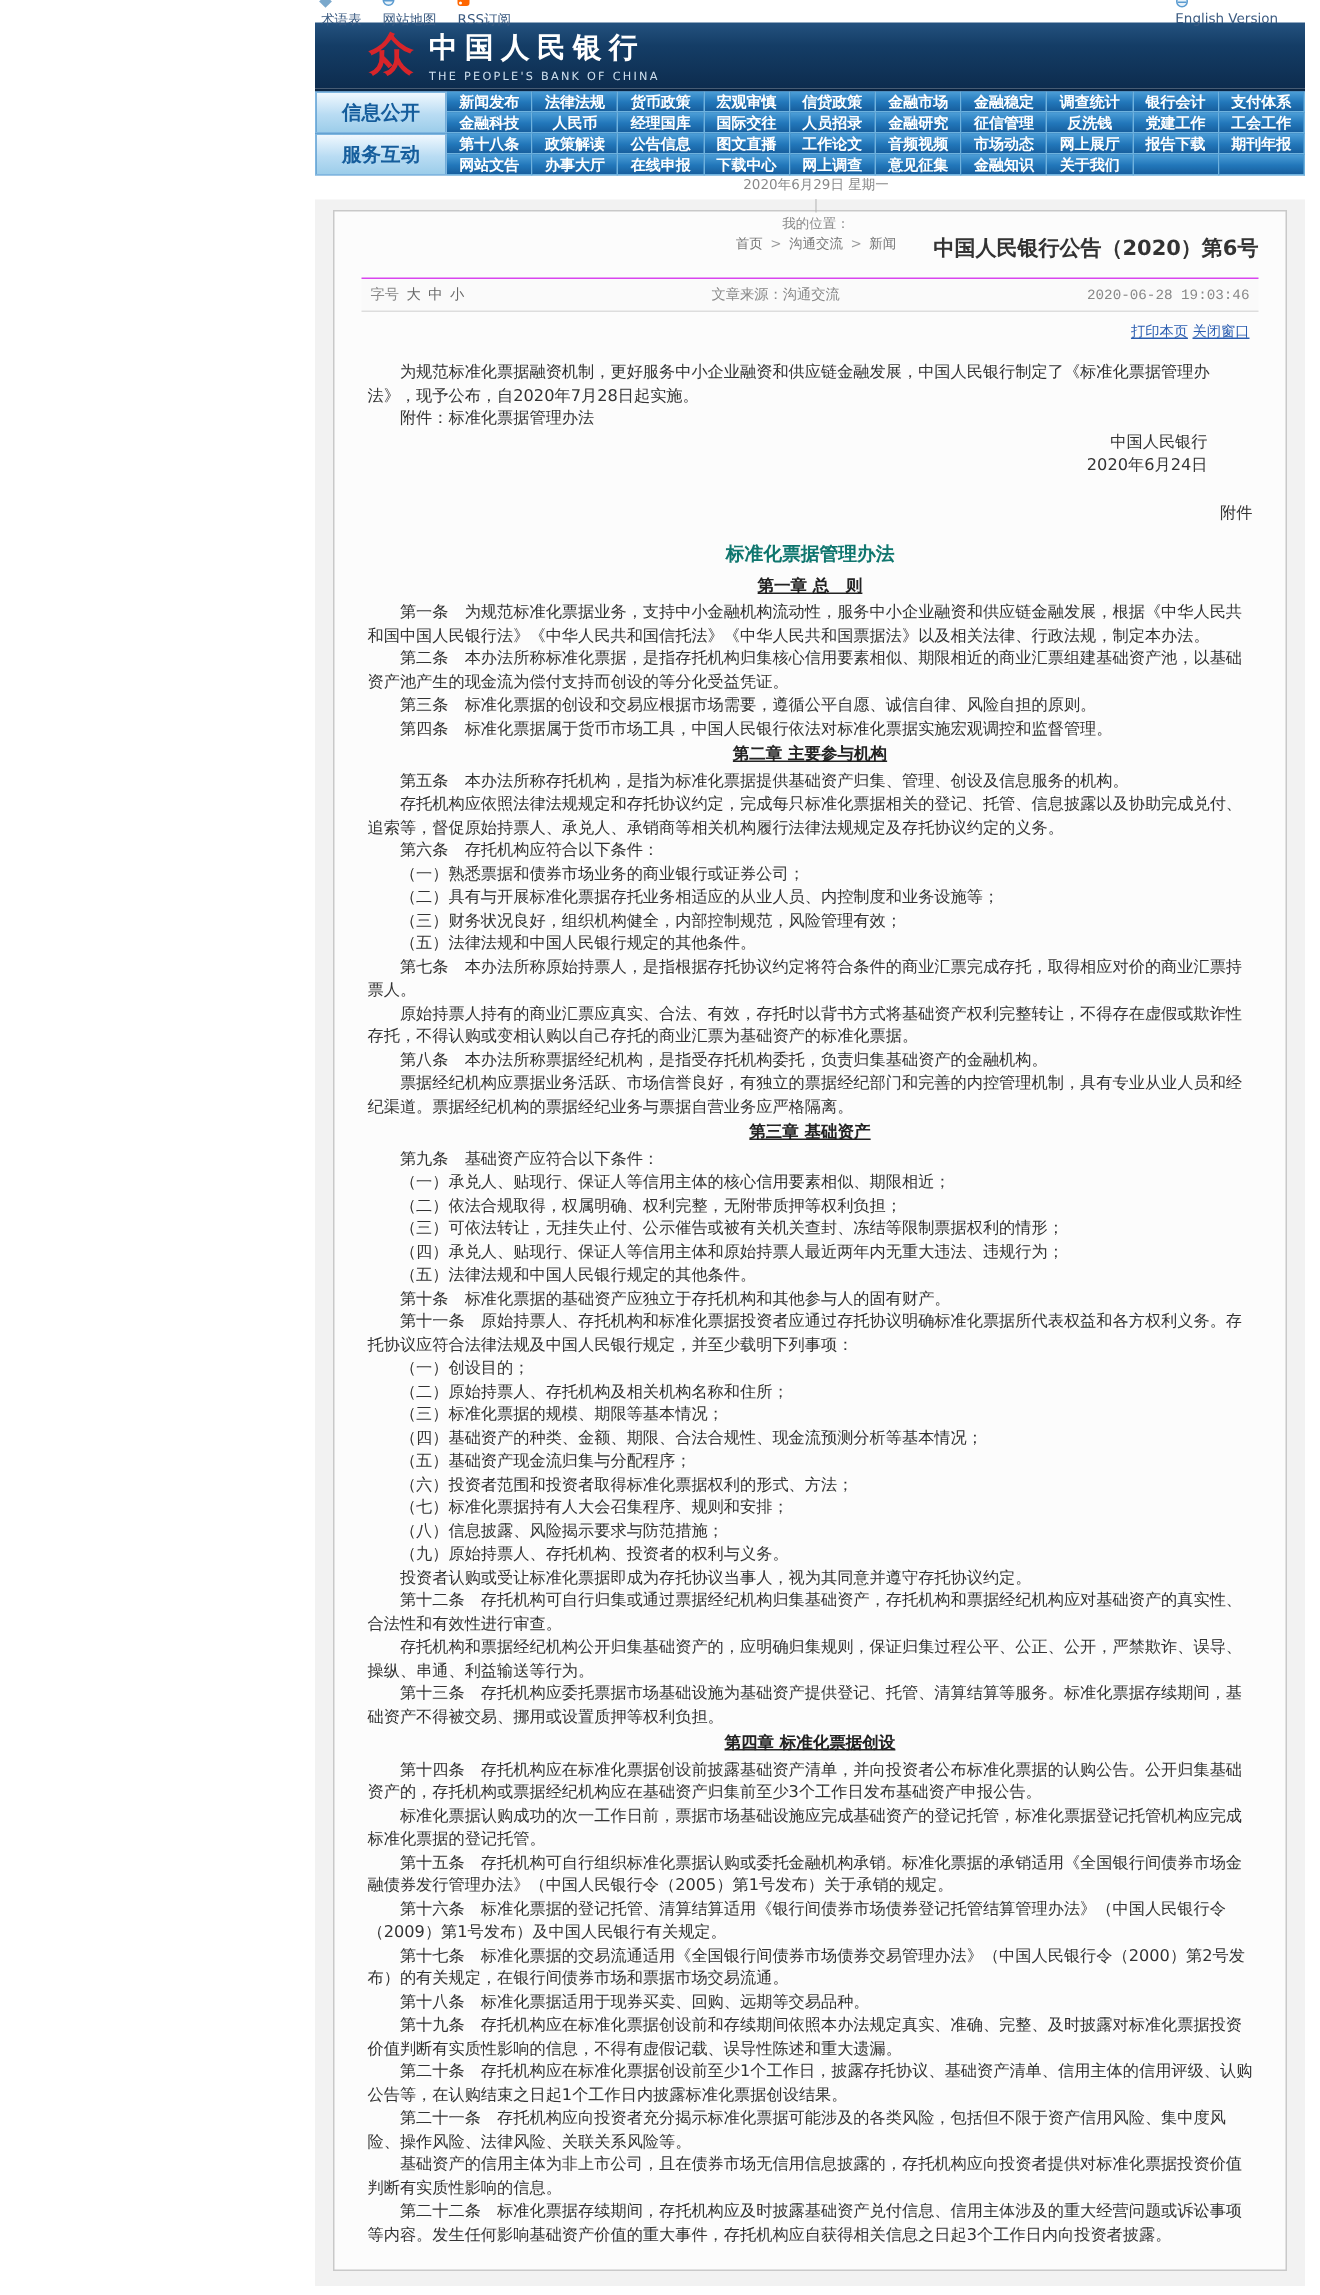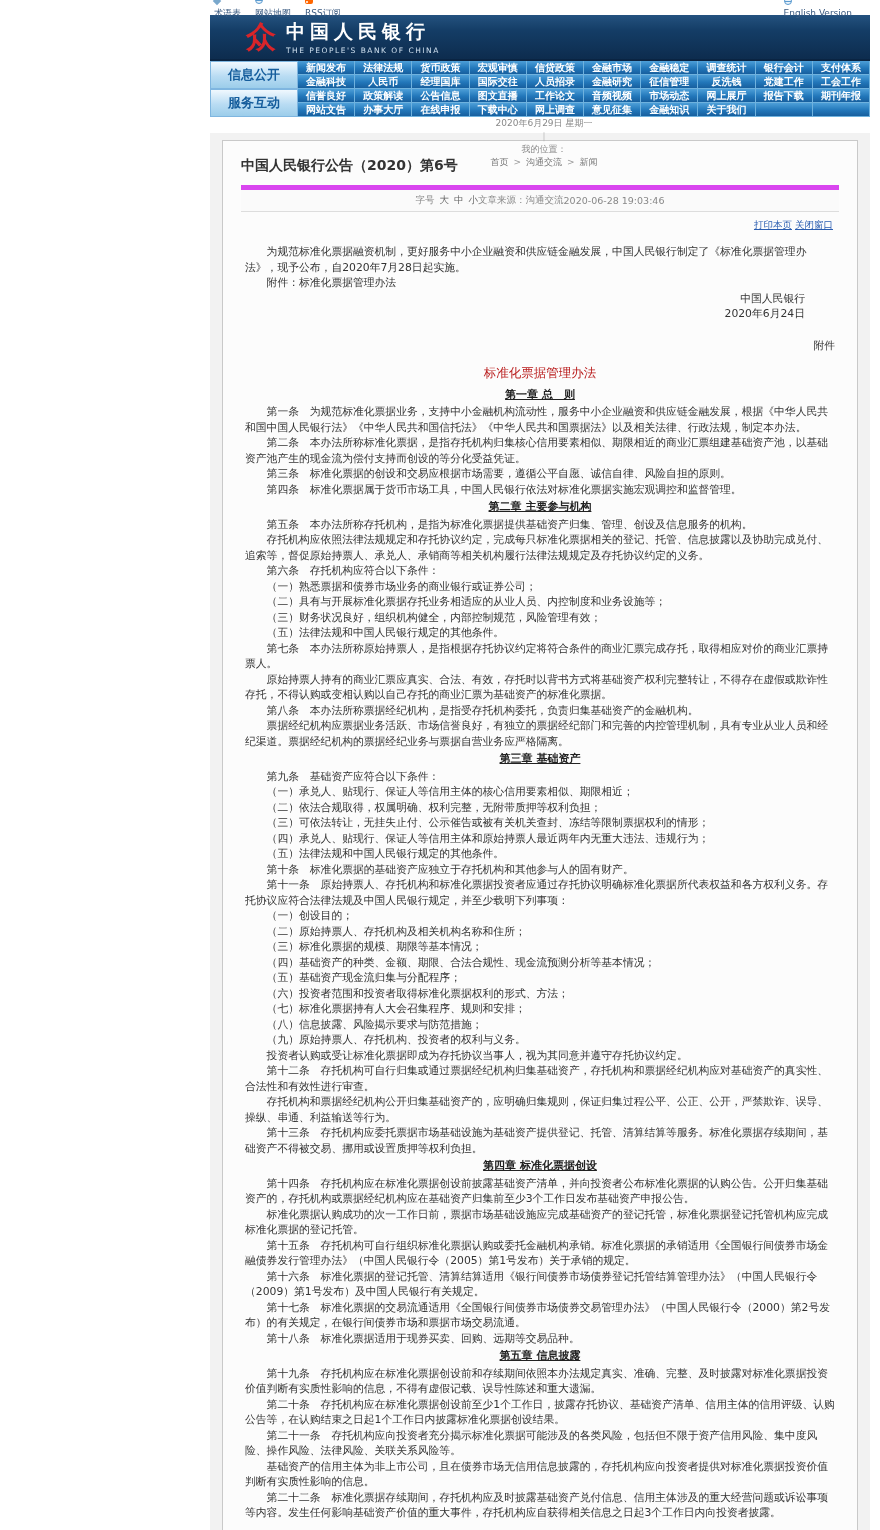--- a/index.html
+++ b/index.html
@@ -33,30 +33,30 @@
 
   
   .breadcrumb { height:16px; display:flex; align-items:center; font-size:9px; color:#888; padding-left:8px; background:#fff;flex-direction:column; }
   .breadcrumb .sep { margin:0 6px; color:#aaa; }
   .breadcrumb a { color:#777; text-decoration:none; cursor:pointer; }
   .crumb-gt { margin:0 5px; color:#999; }
 
   
   .content-wrap { background:#f2f2f2; padding:7px 12px 10px; }
   .card { background:#fcfcfc; border:1px solid #c9c9c9; padding:10px 18px 12px; }
-  .art-title { text-align:left; font-size:14px; font-weight:bold; color:#333; padding:6px 0 10px; }
-  .meta { display:flex; justify-content:center; align-items:center; border-top:5px solid #d946ef; border-bottom:1px solid #ddd; padding:4px 6px; font-size:9.5px; color:#888; background:#fafafa; }
+  .art-title { text-align:right; font-size:14px; font-weight:bold; color:#333; padding:6px 0 10px; }
+  .meta { display:flex; justify-content:space-between; align-items:center; border-top:1px solid #d946ef; border-bottom:1px solid #ddd; padding:4px 6px; font-size:9.5px; color:#888; background:#fafafa;font-family:Liberation Mono, monospace; }
   .meta a { color:#666; text-decoration:none; margin-left:5px; cursor:pointer; }
   .actions { text-align:right; padding:7px 6px 4px; font-size:9.5px; }
   .actions a { color:#2a5db0; text-decoration:underline; cursor:pointer; }
   .body { padding:8px 4px 4px; font-size:10.8px; line-height:15.5px; color:#333; }
   .para { text-indent:2em; }
   .attach { margin-top:16px;text-align:right; }
   .sig { text-align:right; padding-right:30px; }
-  .doc-title { text-align:center; font-weight:normal; font-size:12.5px; margin:12px 0 6px; color:#b91c1c; }
+  .doc-title { text-align:center; font-weight:bold; font-size:12.5px; margin:12px 0 6px; color:#0f766e; }
   .chapter { text-align:center; font-weight:bold; font-size:11px; margin:2px 0; color:#222;text-decoration:underline; }
 </style>
 </head>
 <body>
 
 <div class="page">
   <div class="col">
 
     <div class="topbar">
       <div id="topbar-links"><a class="tlink">
@@ -104,21 +104,21 @@
           <div class="nav-cell">国际交往</div>
           <div class="nav-cell">人员招录</div>
           <div class="nav-cell">金融研究</div>
           <div class="nav-cell">征信管理</div>
           <div class="nav-cell">反洗钱</div>
           <div class="nav-cell">党建工作</div>
           <div class="nav-cell">工会工作</div>
         </div>
         <div class="nav-group">
           <div class="nav-label">服务互动</div>
-          <div class="nav-cell">信誉良好</div>
+          <div class="nav-cell">第十八条</div>
           <div class="nav-cell">政策解读</div>
           <div class="nav-cell">公告信息</div>
           <div class="nav-cell">图文直播</div>
           <div class="nav-cell">工作论文</div>
           <div class="nav-cell">音频视频</div>
           <div class="nav-cell">市场动态</div>
           <div class="nav-cell">网上展厅</div>
           <div class="nav-cell">报告下载</div>
           <div class="nav-cell">期刊年报</div>
           <div class="nav-cell">网站文告</div>
@@ -206,21 +206,20 @@
             <div class="para">第十二条　存托机构可自行归集或通过票据经纪机构归集基础资产，存托机构和票据经纪机构应对基础资产的真实性、合法性和有效性进行审查。</div>
             <div class="para">存托机构和票据经纪机构公开归集基础资产的，应明确归集规则，保证归集过程公平、公正、公开，严禁欺诈、误导、操纵、串通、利益输送等行为。</div>
             <div class="para">第十三条　存托机构应委托票据市场基础设施为基础资产提供登记、托管、清算结算等服务。标准化票据存续期间，基础资产不得被交易、挪用或设置质押等权利负担。</div>
             <div class="chapter">第四章 标准化票据创设</div>
             <div class="para">第十四条　存托机构应在标准化票据创设前披露基础资产清单，并向投资者公布标准化票据的认购公告。公开归集基础资产的，存托机构或票据经纪机构应在基础资产归集前至少3个工作日发布基础资产申报公告。</div>
             <div class="para">标准化票据认购成功的次一工作日前，票据市场基础设施应完成基础资产的登记托管，标准化票据登记托管机构应完成标准化票据的登记托管。</div>
             <div class="para">第十五条　存托机构可自行组织标准化票据认购或委托金融机构承销。标准化票据的承销适用《全国银行间债券市场金融债券发行管理办法》（中国人民银行令（2005）第1号发布）关于承销的规定。</div>
             <div class="para">第十六条　标准化票据的登记托管、清算结算适用《银行间债券市场债券登记托管结算管理办法》（中国人民银行令（2009）第1号发布）及中国人民银行有关规定。</div>
             <div class="para">第十七条　标准化票据的交易流通适用《全国银行间债券市场债券交易管理办法》（中国人民银行令（2000）第2号发布）的有关规定，在银行间债券市场和票据市场交易流通。</div>
             <div class="para">第十八条　标准化票据适用于现券买卖、回购、远期等交易品种。</div>
-            <div class="chapter">第五章 信息披露</div>
             <div class="para">第十九条　存托机构应在标准化票据创设前和存续期间依照本办法规定真实、准确、完整、及时披露对标准化票据投资价值判断有实质性影响的信息，不得有虚假记载、误导性陈述和重大遗漏。</div>
             <div class="para">第二十条　存托机构应在标准化票据创设前至少1个工作日，披露存托协议、基础资产清单、信用主体的信用评级、认购公告等，在认购结束之日起1个工作日内披露标准化票据创设结果。</div>
             <div class="para">第二十一条　存托机构应向投资者充分揭示标准化票据可能涉及的各类风险，包括但不限于资产信用风险、集中度风险、操作风险、法律风险、关联关系风险等。</div>
             <div class="para">基础资产的信用主体为非上市公司，且在债券市场无信用信息披露的，存托机构应向投资者提供对标准化票据投资价值判断有实质性影响的信息。</div>
             <div class="para">第二十二条　标准化票据存续期间，存托机构应及时披露基础资产兑付信息、信用主体涉及的重大经营问题或诉讼事项等内容。发生任何影响基础资产价值的重大事件，存托机构应自获得相关信息之日起3个工作日内向投资者披露。</div>
           </div>
 
       </div>
     </div>
 

